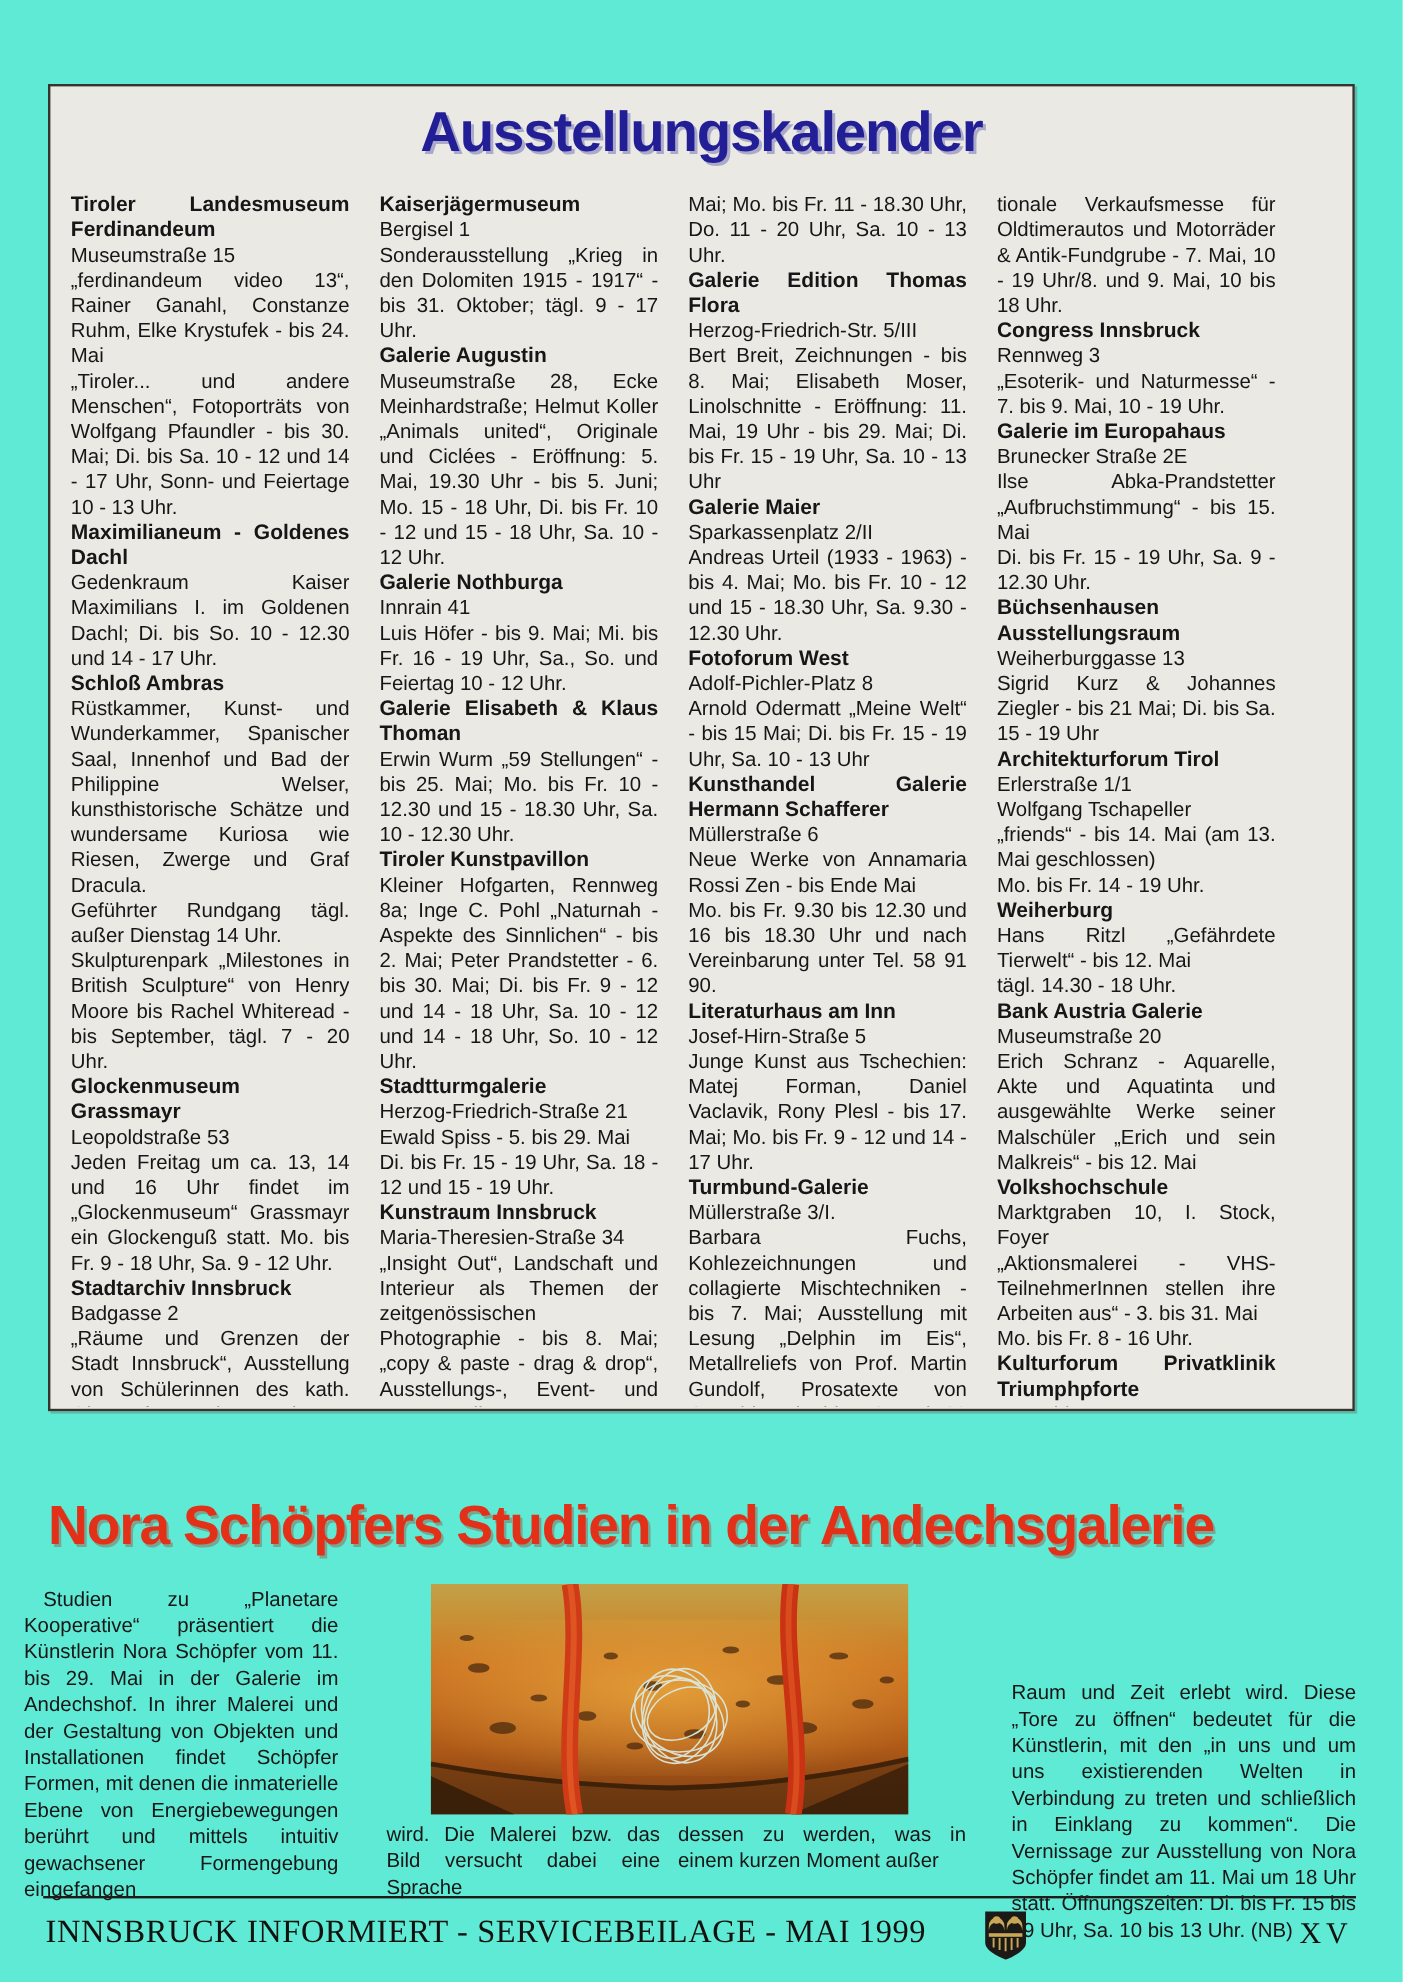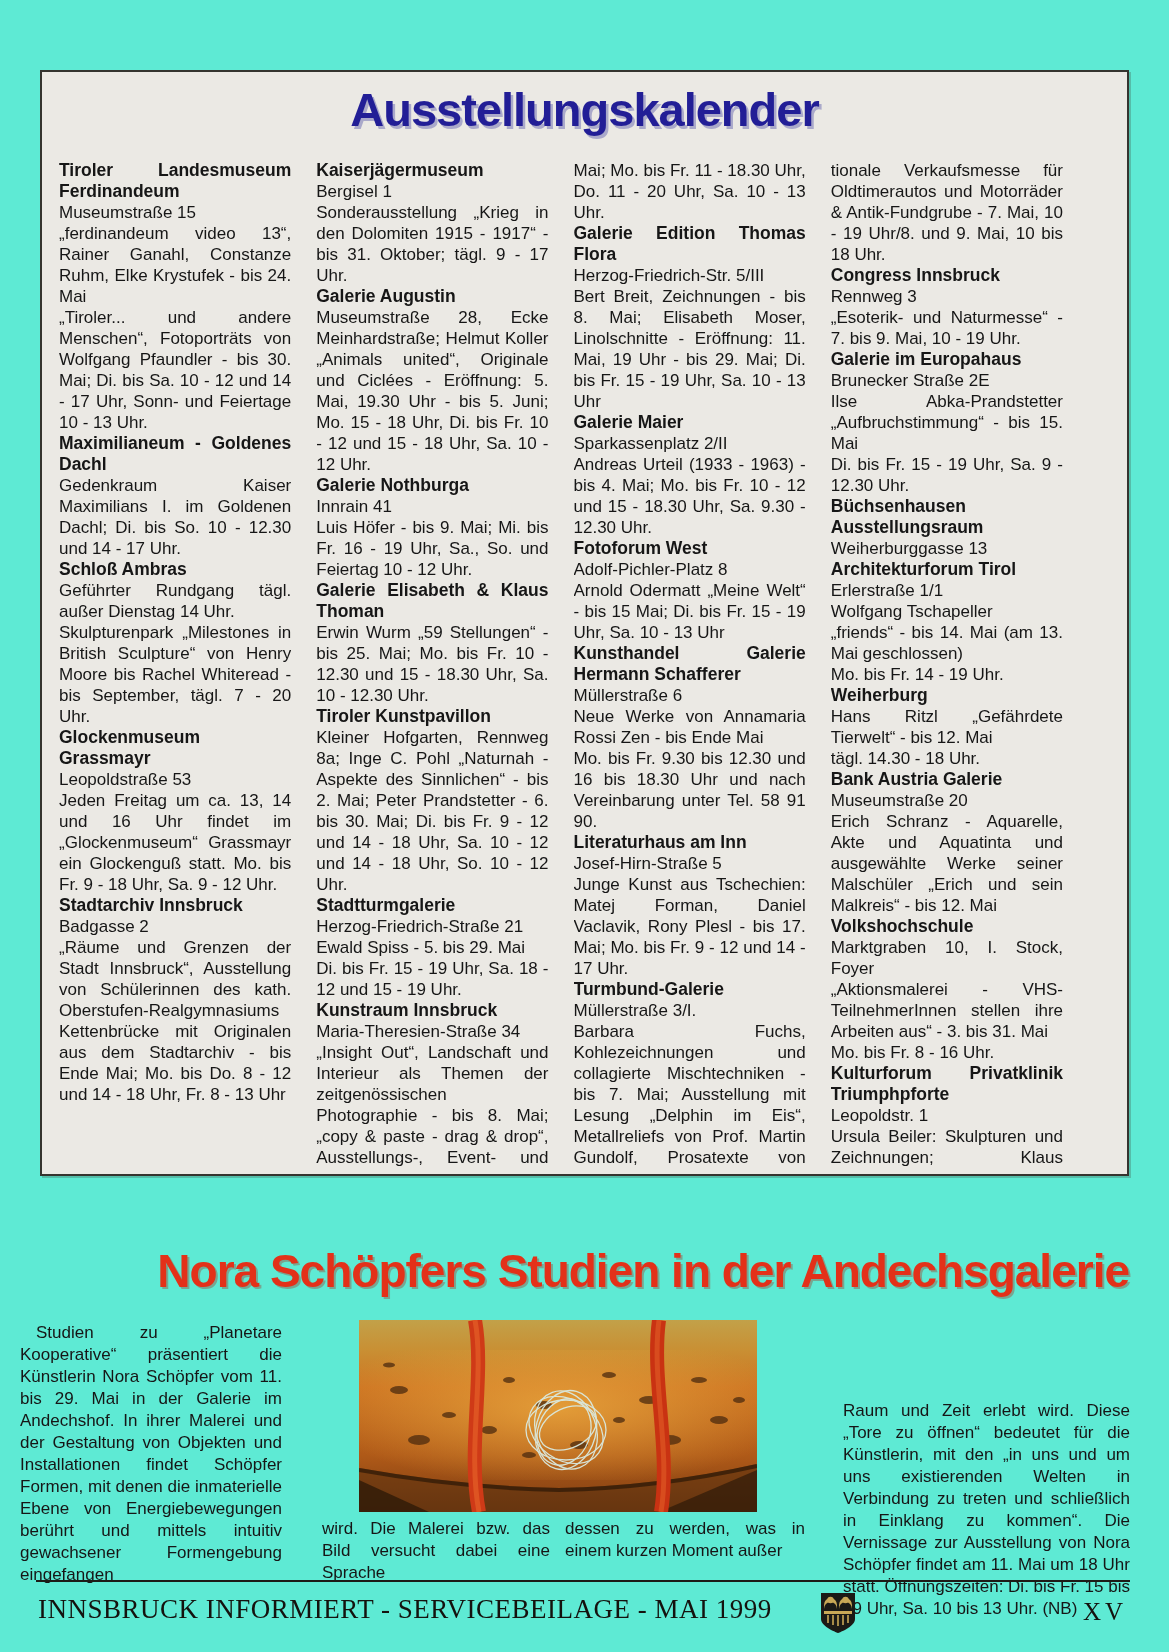--- a/index.html
+++ b/index.html
@@ -43,21 +43,21 @@
     text-align:justify;
   }
   .cal-body{
     font-size:17px;
     line-height:21px;
     text-align:justify;
   }
   
   .art-headline{
     position:absolute;left:40px;top:1244px;width:1089px;
-    text-align:right;
+    text-align:left;
     font-size:46px;
     font-weight:bold;
     letter-spacing:-1px;
     color:#e33119;
     text-shadow:2px 2px 0 rgba(170,40,20,.35);
   }
   .art-text{
     position:absolute;
     font-size:17px;line-height:22px;text-align:justify;
   }
@@ -96,20 +96,21 @@
     <div class="cal-title">Ausstellungskalender</div>
     <div class="cal-cols">
       <div class="cal-col">
           <div class="cal-heading">Tiroler Landesmuseum Ferdinandeum</div>
           <div class="cal-body">Museumstraße 15</div>
           <div class="cal-body">„ferdinandeum video 13“, Rainer Ganahl, Constanze Ruhm, Elke Krystufek - bis 24. Mai</div>
           <div class="cal-body">„Tiroler... und andere Menschen“, Fotoporträts von Wolfgang Pfaundler - bis 30. Mai; Di. bis Sa. 10 - 12 und 14 - 17 Uhr, Sonn- und Feiertage 10 - 13 Uhr.</div>
           <div class="cal-heading">Maximilianeum - Goldenes Dachl</div>
           <div class="cal-body">Gedenkraum Kaiser Maximilians I. im Goldenen Dachl; Di. bis So. 10 - 12.30 und 14 - 17 Uhr.</div>
           <div class="cal-heading">Schloß Ambras</div>
+          <div class="cal-body">Rüstkammer, Kunst- und Wunderkammer, Spanischer Saal, Innenhof und Bad der Philippine Welser, kunsthistorische Schätze und wundersame Kuriosa wie Riesen, Zwerge und Graf Dracula.</div>
           <div class="cal-body">Geführter Rundgang tägl. außer Dienstag 14 Uhr.</div>
           <div class="cal-body">Skulpturenpark „Milestones in British Sculpture“ von Henry Moore bis Rachel Whiteread - bis September, tägl. 7 - 20 Uhr.</div>
           <div class="cal-heading">Glockenmuseum Grassmayr</div>
           <div class="cal-body">Leopoldstraße 53</div>
           <div class="cal-body">Jeden Freitag um ca. 13, 14 und 16 Uhr findet im „Glockenmuseum“ Grassmayr ein Glockenguß statt. Mo. bis Fr. 9 - 18 Uhr, Sa. 9 - 12 Uhr.</div>
           <div class="cal-heading">Stadtarchiv Innsbruck</div>
           <div class="cal-body">Badgasse 2</div>
           <div class="cal-body">„Räume und Grenzen der Stadt Innsbruck“, Ausstellung von Schülerinnen des kath. Oberstufen-Realgymnasiums Kettenbrücke mit Originalen aus dem Stadtarchiv - bis Ende Mai; Mo. bis Do. 8 - 12 und 14 - 18 Uhr, Fr. 8 - 13 Uhr</div>
         </div>
       <div class="cal-col">
@@ -159,20 +160,21 @@
           <div class="cal-body">tionale Verkaufsmesse für Oldtimerautos und Motorräder &amp; Antik-Fundgrube - 7. Mai, 10 - 19 Uhr/8. und 9. Mai, 10 bis 18 Uhr.</div>
           <div class="cal-heading">Congress Innsbruck</div>
           <div class="cal-body">Rennweg 3</div>
           <div class="cal-body">„Esoterik- und Naturmesse“ - 7. bis 9. Mai, 10 - 19 Uhr.</div>
           <div class="cal-heading">Galerie im Europahaus</div>
           <div class="cal-body">Brunecker Straße 2E</div>
           <div class="cal-body">Ilse Abka-Prandstetter „Aufbruchstimmung“ - bis 15. Mai</div>
           <div class="cal-body">Di. bis Fr. 15 - 19 Uhr, Sa. 9 - 12.30 Uhr.</div>
           <div class="cal-heading">Büchsenhausen Ausstellungsraum</div>
           <div class="cal-body">Weiherburggasse 13</div>
+          <div class="cal-body">Sigrid Kurz &amp; Johannes Ziegler - bis 21 Mai; Di. bis Sa. 15 - 19 Uhr</div>
           <div class="cal-heading">Architekturforum Tirol</div>
           <div class="cal-body">Erlerstraße 1/1</div>
           <div class="cal-body">Wolfgang Tschapeller</div>
           <div class="cal-body">„friends“ - bis 14. Mai (am 13. Mai geschlossen)</div>
           <div class="cal-body">Mo. bis Fr. 14 - 19 Uhr.</div>
           <div class="cal-heading">Weiherburg</div>
           <div class="cal-body">Hans Ritzl „Gefährdete Tierwelt“ - bis 12. Mai</div>
           <div class="cal-body">tägl. 14.30 - 18 Uhr.</div>
           <div class="cal-heading">Bank Austria Galerie</div>
           <div class="cal-body">Museumstraße 20</div>

